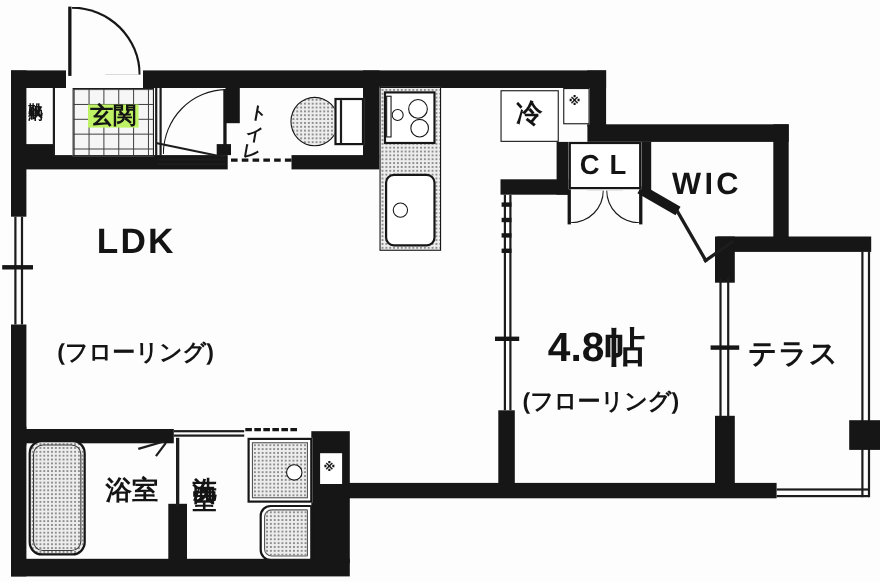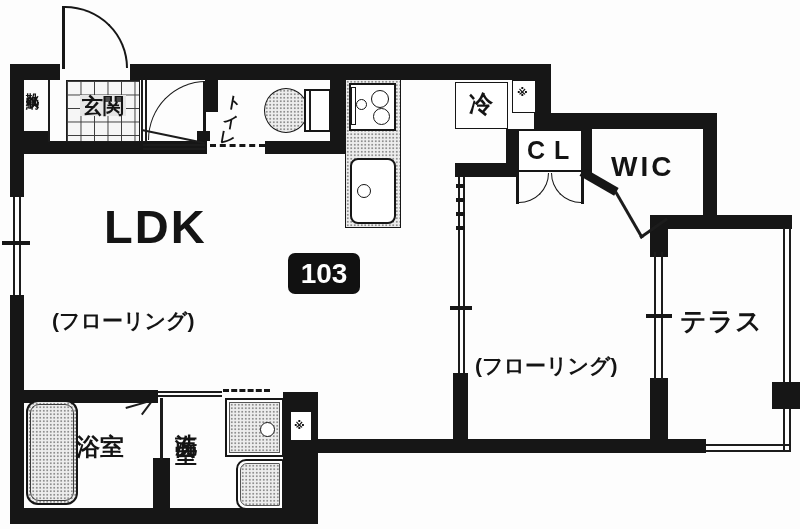--- a/index.html
+++ b/index.html
@@ -141,29 +141,29 @@
   <div class="box" style="left:225px;top:398px;width:59px;height:59px"></div>
   <div class="stip" style="left:229px;top:402px;width:51px;height:51px;border:1px solid #555"></div>
   <div class="circ" style="left:260px;top:422px;width:15px;height:15px"></div>
 
   <div class="box" style="left:236px;top:459px;width:48px;height:51px;border-radius:10px 2px 2px 10px"></div>
   <div class="stip" style="left:240px;top:463px;width:40px;height:43px;border:1px solid #555;border-radius:7px 1px 1px 7px"></div>
 
   <div style="left:291px;top:412px;width:20px;height:28px;background:#fff"></div>
   <div class="lbl" style="left:294px;top:420px;font-size:11px">※</div>
 
-  <div class="lbl" style="left:104px;top:203px;font-size:47px;letter-spacing:2px">LDK</div>
+  <div class="lbl" style="left:88px;top:203px;font-size:32px;letter-spacing:2px">LDK</div>
   <div class="lbl" style="left:52px;top:310px;font-size:21px">(フローリング)</div>
 
-  <div class="badge" style="left:288px;top:253px;width:72px;height:41px;font-size:28px">103</div>
 
+  <div class="lbl" style="left:498px;top:297px;font-size:37px">4.8帖</div>
   <div class="lbl" style="left:475px;top:355px;font-size:21px">(フローリング)</div>
 
   <div class="lbl" style="left:680px;top:308px;font-size:26px;letter-spacing:1px">テラス</div>
   <div class="lbl" style="left:611px;top:153px;font-size:28px;letter-spacing:3px">WIC</div>
 
-  <div class="lbl" style="left:80px;top:95px;font-size:21px;background:#e5e5e5;padding:0 2px">玄関</div>
+  <div class="lbl" style="left:80px;top:95px;font-size:21px;background:#bef264;padding:0 2px">玄関</div>
   <div class="lbl v" style="left:224px;top:84px;font-size:16px;height:60px;transform:rotate(10deg)">トイレ</div>
-  <div class="lbl" style="left:76px;top:435px;font-size:24px">浴室</div>
+  <div class="lbl" style="left:96px;top:435px;font-size:24px">浴室</div>
   <div class="lbl v" style="left:175px;top:416px;font-size:22px;height:95px;letter-spacing:4px">洗面室</div>
   <div class="lbl v" style="left:26px;top:83px;font-size:13px;height:52px;letter-spacing:2px">靴収納</div>
 
 </div>
 
 </body></html>

